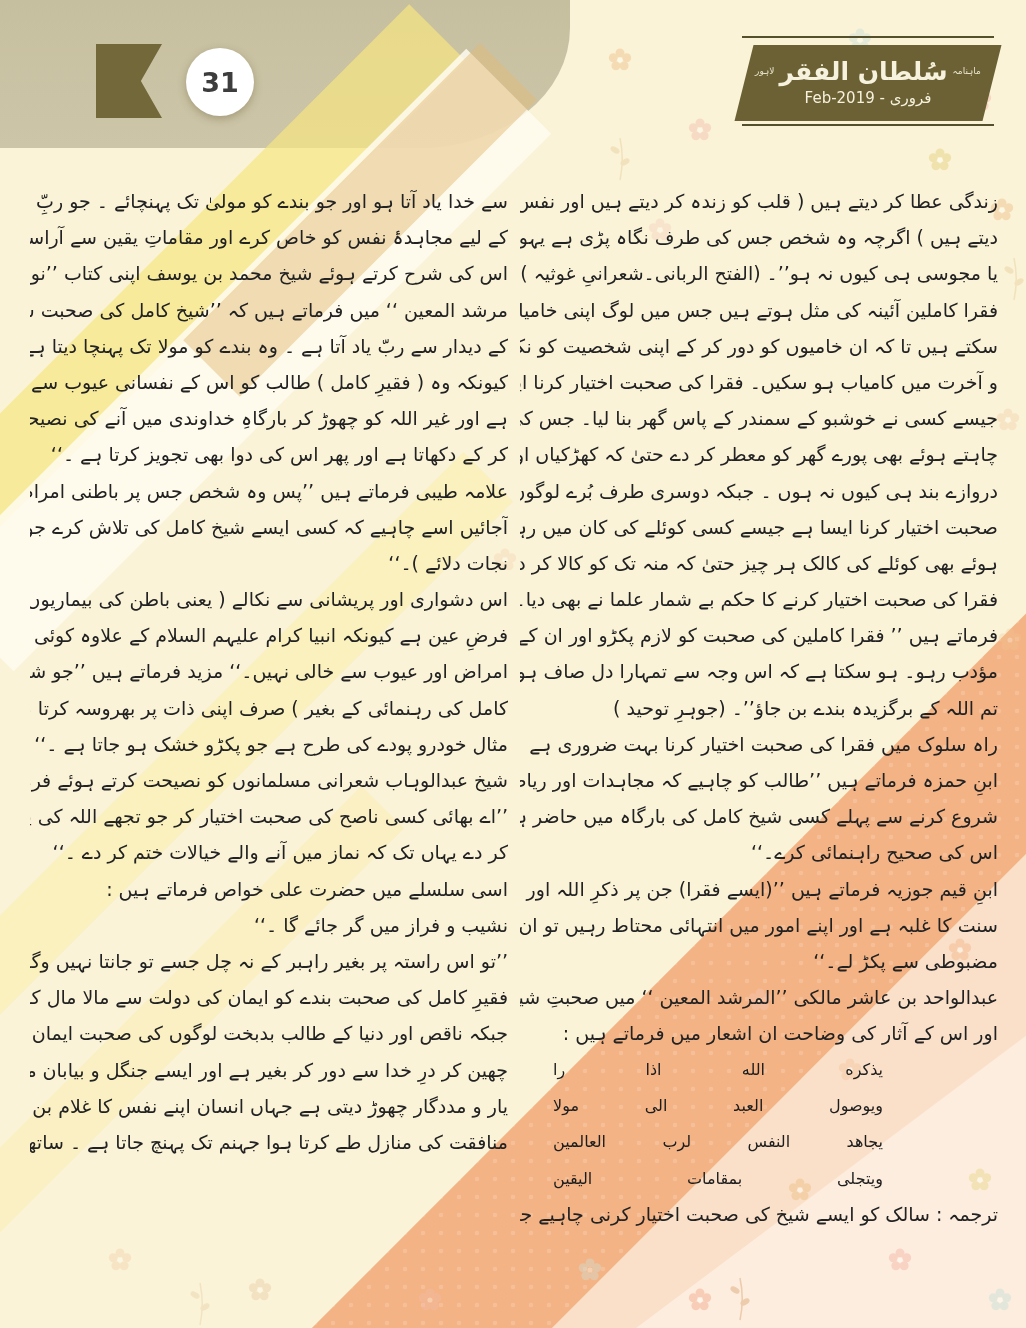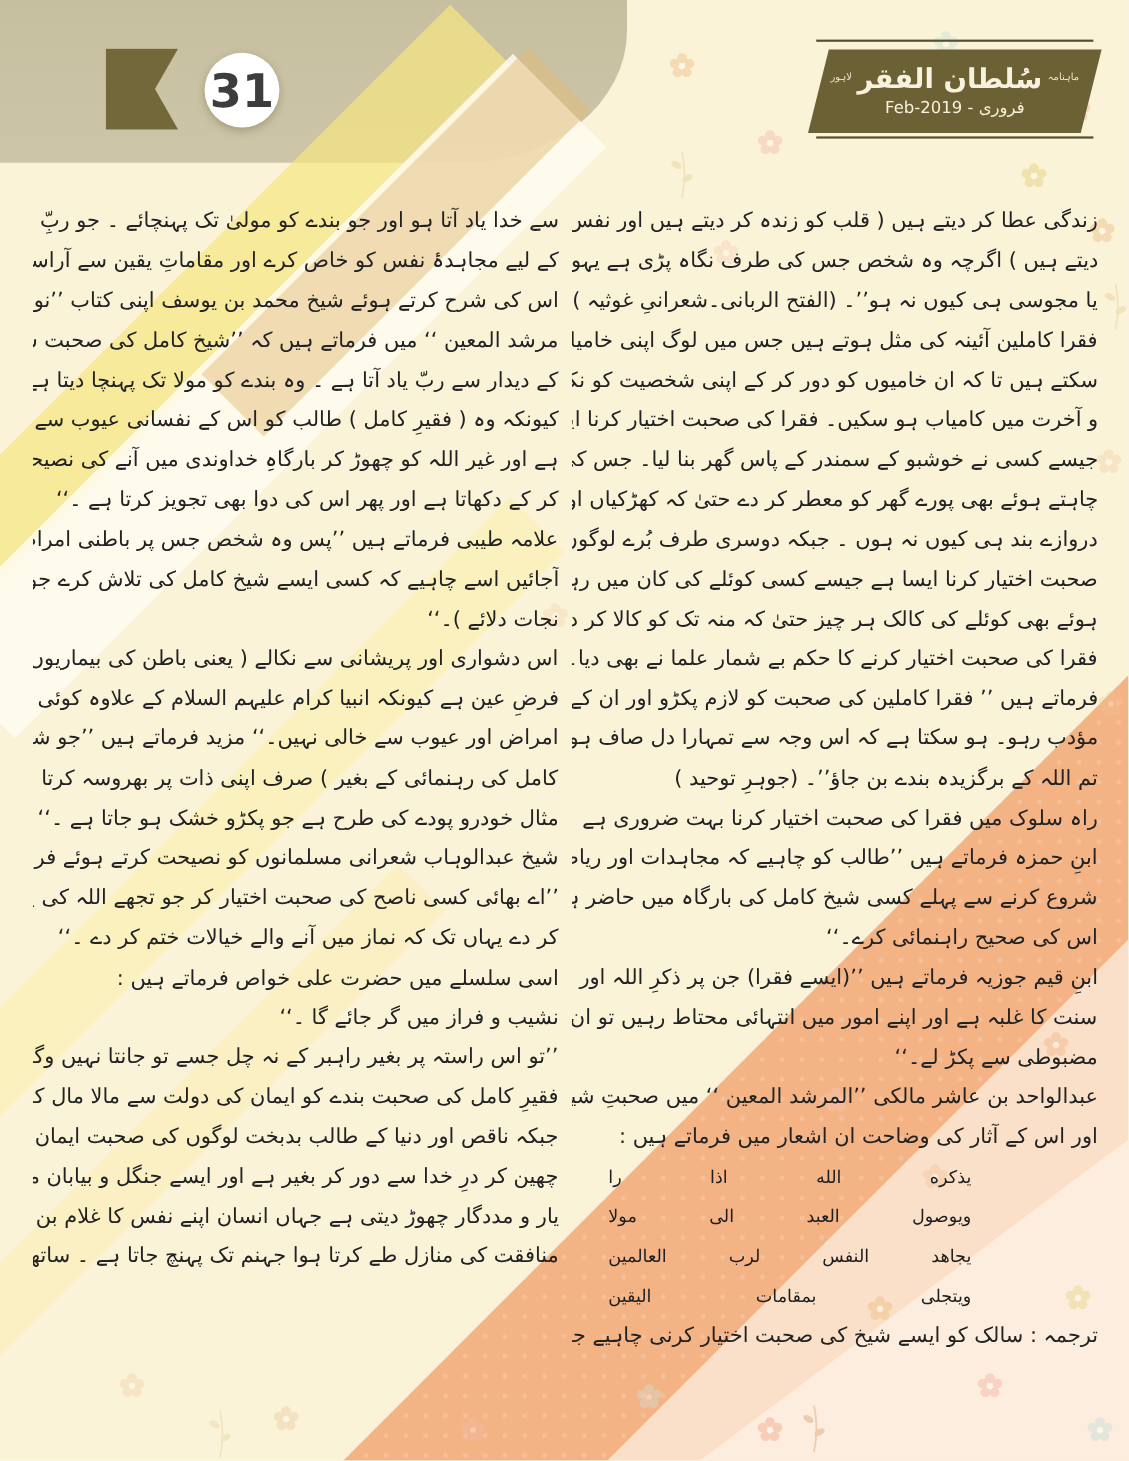--- a/index.html
+++ b/index.html
@@ -36,21 +36,21 @@
     position:absolute; left:96px; top:44px; width:66px; height:74px;
     background:#73683a;
     clip-path:polygon(0 0,100% 0,68% 50%,100% 100%,0 100%);
   }
   .badge-circle{
     position:absolute; left:186px; top:48px; width:68px; height:68px;
     background:#fff; border-radius:50%;
     box-shadow:0 3px 8px rgba(90,80,40,.35);
     display:flex; align-items:center; justify-content:center;
   }
-  .badge-circle span{font-size:42px; font-weight:bold; color:#3d3d3d;}
+  .badge-circle span{font-size:27px; font-weight:bold; color:#3d3d3d;}
   
   .rule{position:absolute; left:742px; width:252px; height:2px; background:#55502c;}
   .rule-top{top:36px;} .rule-bottom{top:124px;}
   .masthead{
     position:absolute; left:744px; top:45px; width:248px; height:76px;
     background:#6b6134; transform:skewX(-14deg);
     display:flex; flex-direction:column; align-items:center; justify-content:center;
     color:#f7f2dd;
   }
   .masthead-inner{transform:skewX(14deg); text-align:center; direction:rtl; width:100%;}

